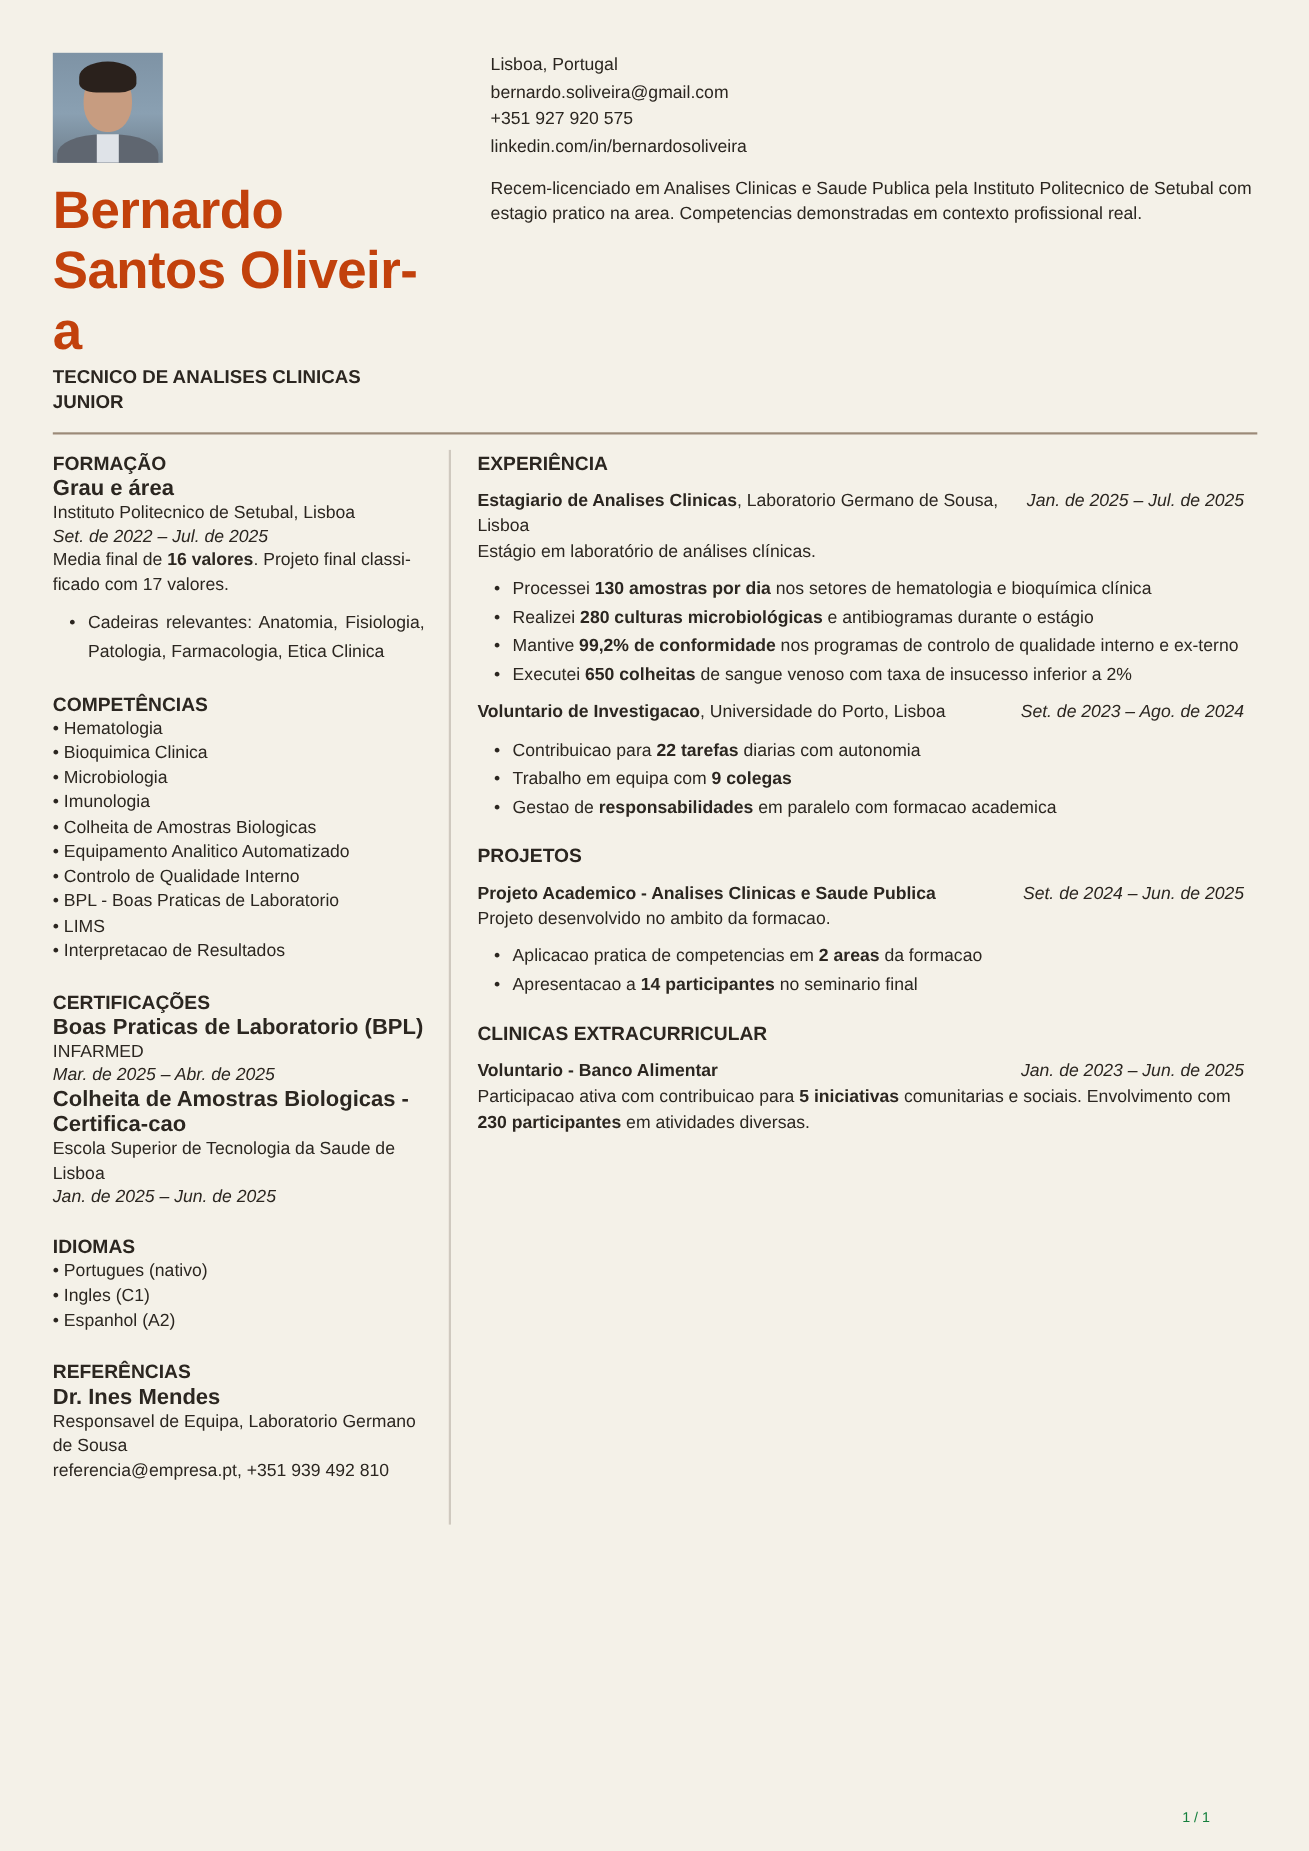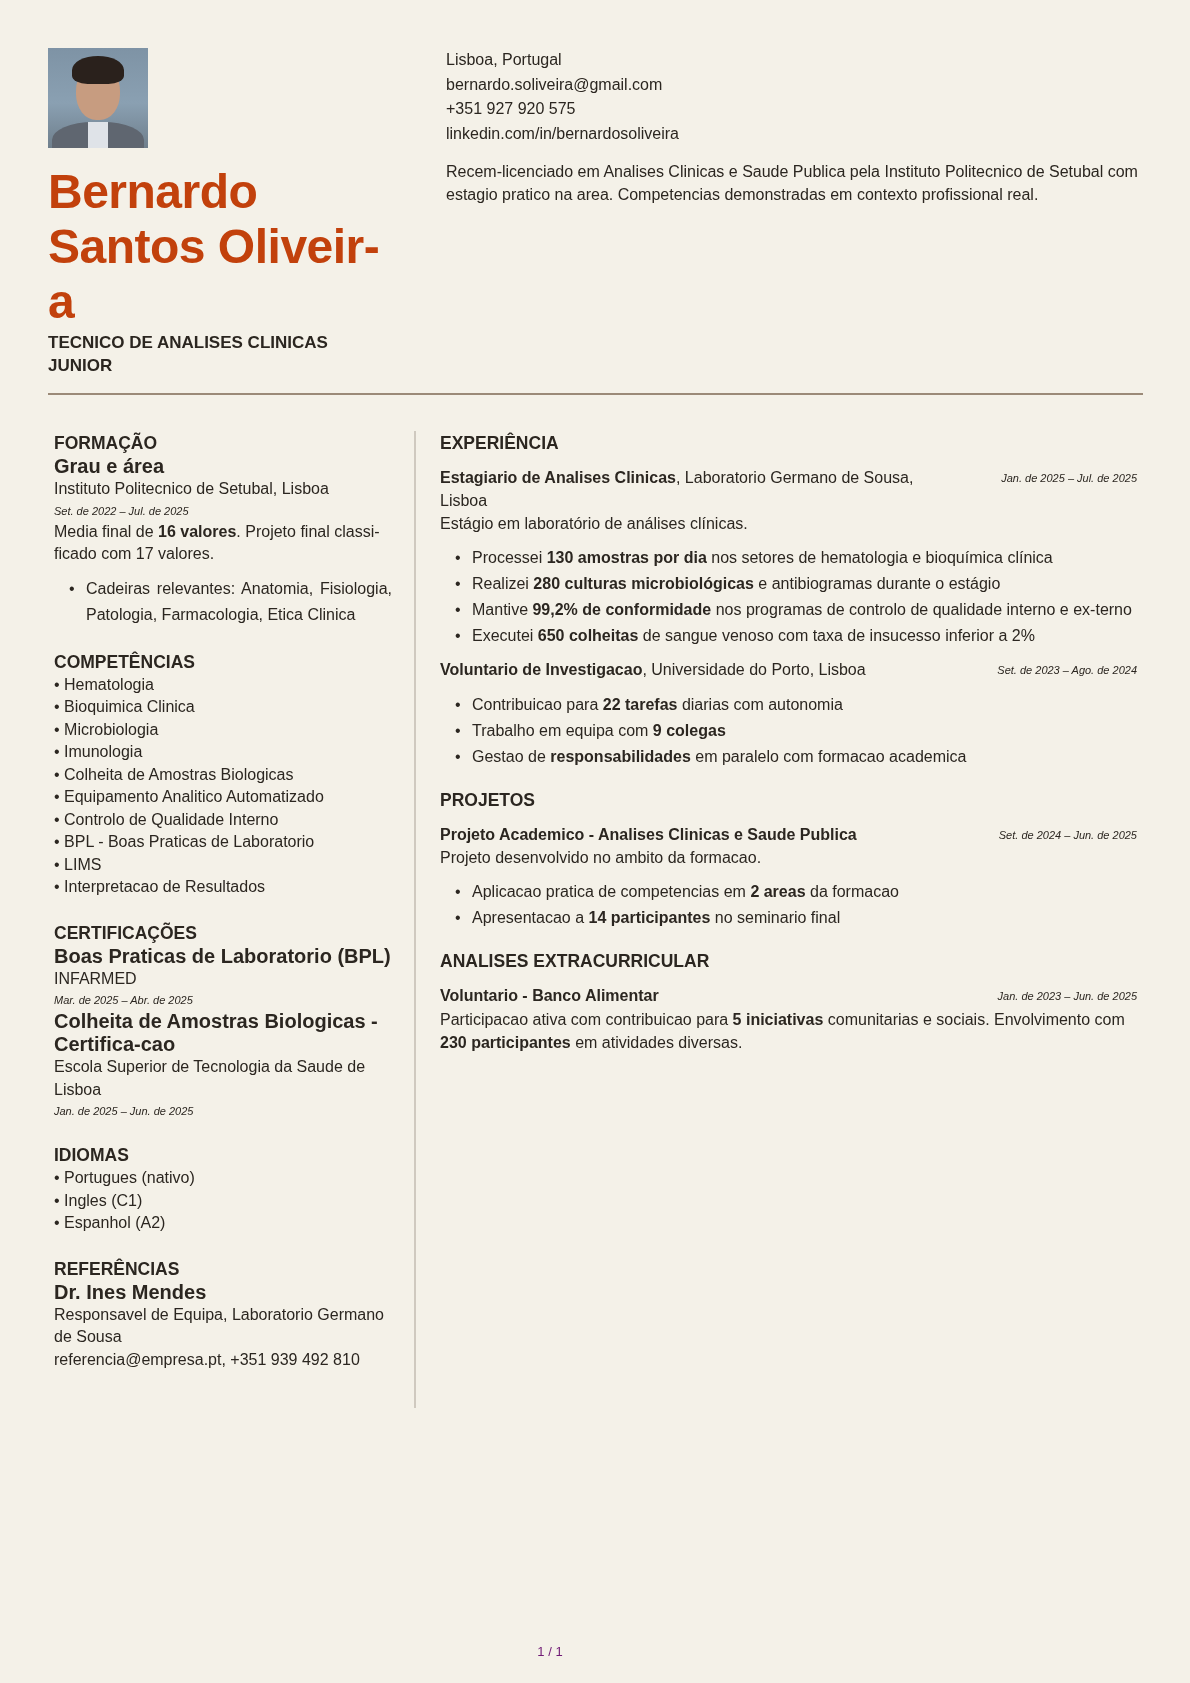--- a/index.html
+++ b/index.html
@@ -50,32 +50,32 @@
     font-size: 17px; line-height: 23px; font-weight: 700;
     white-space: pre-line;
   }
   .contact-line { font-size: 16px; line-height: 24.5px; }
   .contact { margin-top: 0px; padding-top: 0; }
   .summary { margin-top: 14px; font-size: 16px; line-height: 23px; }
 
   .hr { margin-top: 16px; height: 2px; background: #9b8a78; }
 
   
-  .cols { display: flex; margin-top: 36px; justify-content: center; }
+  .cols { display: flex; margin-top: 14px; }
   .left { width: 350px; padding-right: 12px; }
   .vsep { width: 2px; background: #cfc9bf; margin-left: 10px; margin-right: 24px; height: 977px; }
   .right { width: 697px; }
 
   .sec-title {
     font-size: 17.5px; font-weight: 700; line-height: 24px;
     text-transform: none; color: #2b2620;
   }
   .sec { margin-bottom: 22px; }
   .bold { font-weight: 700; }
-  .date { font-style: italic; font-size: 11px; line-height: 20px; }
+  .date { font-style: italic; font-size: 16px; line-height: 20px; }
   .item-title { font-weight: 700; font-size: 20px; line-height: 23px; }
 
   ul.bullets { list-style: none; margin-left: 32px; margin-top: 10px; }
   ul.bullets li { position: relative; line-height: 26px; }
   ul.bullets li::before {
     content: "•"; position: absolute; left: -17px; top: 0;
   }
   .just { text-align: justify; }
 
   ul.simple { list-style: none; }
@@ -84,21 +84,21 @@
   .entry-head { display: flex; justify-content: space-between; align-items: flex-start; margin-top: 12px; }
   .entry-head .left-txt { max-width: 500px; }
   .entry-head .date { white-space: nowrap; padding-top: 1px; }
 
   .right .sec-title { margin-bottom: 0; }
   .right .sec { margin-bottom: 18px; }
   .desc { line-height: 23px; }
 
   .footer {
     position: absolute; top: 1641px; left: 0; width: 1100px;
-    text-align: center; font-size: 13px; color: #701a75;
+    text-align: right; font-size: 13px; color: #15803d;
   }
 </style>
 </head>
 <body>
 
 <div class="page">
 
   <div class="header">
     <div class="header-left">
       <div class="photo">
@@ -221,21 +221,21 @@
           <div class="date">Set. de 2024 – Jun. de 2025</div>
         </div>
         <div class="desc">Projeto desenvolvido no ambito da formacao.</div>
         <ul class="bullets">
           <li><span>Aplicacao pratica de competencias em </span><span class="bold">2 areas</span><span> da formacao</span></li>
           <li><span>Apresentacao a </span><span class="bold">14 participantes</span><span> no seminario final</span></li>
         </ul>
       </div>
 
       <div class="sec">
-        <div class="sec-title">ANALISES EXTRACURRICULAR</div>
+        <div class="sec-title">CLINICAS EXTRACURRICULAR</div>
         <div class="entry-head">
           <div class="left-txt bold">Voluntario - Banco Alimentar</div>
           <div class="date">Jan. de 2023 – Jun. de 2025</div>
         </div>
         <div class="desc"><span>Participacao ativa com contribuicao para </span><span class="bold">5 iniciativas</span><span> comunitarias e sociais. Envolvimento com </span><span class="bold">230 participantes</span><span> em atividades diversas.</span></div>
       </div>
     </div>
   </div>
 </div>
 

